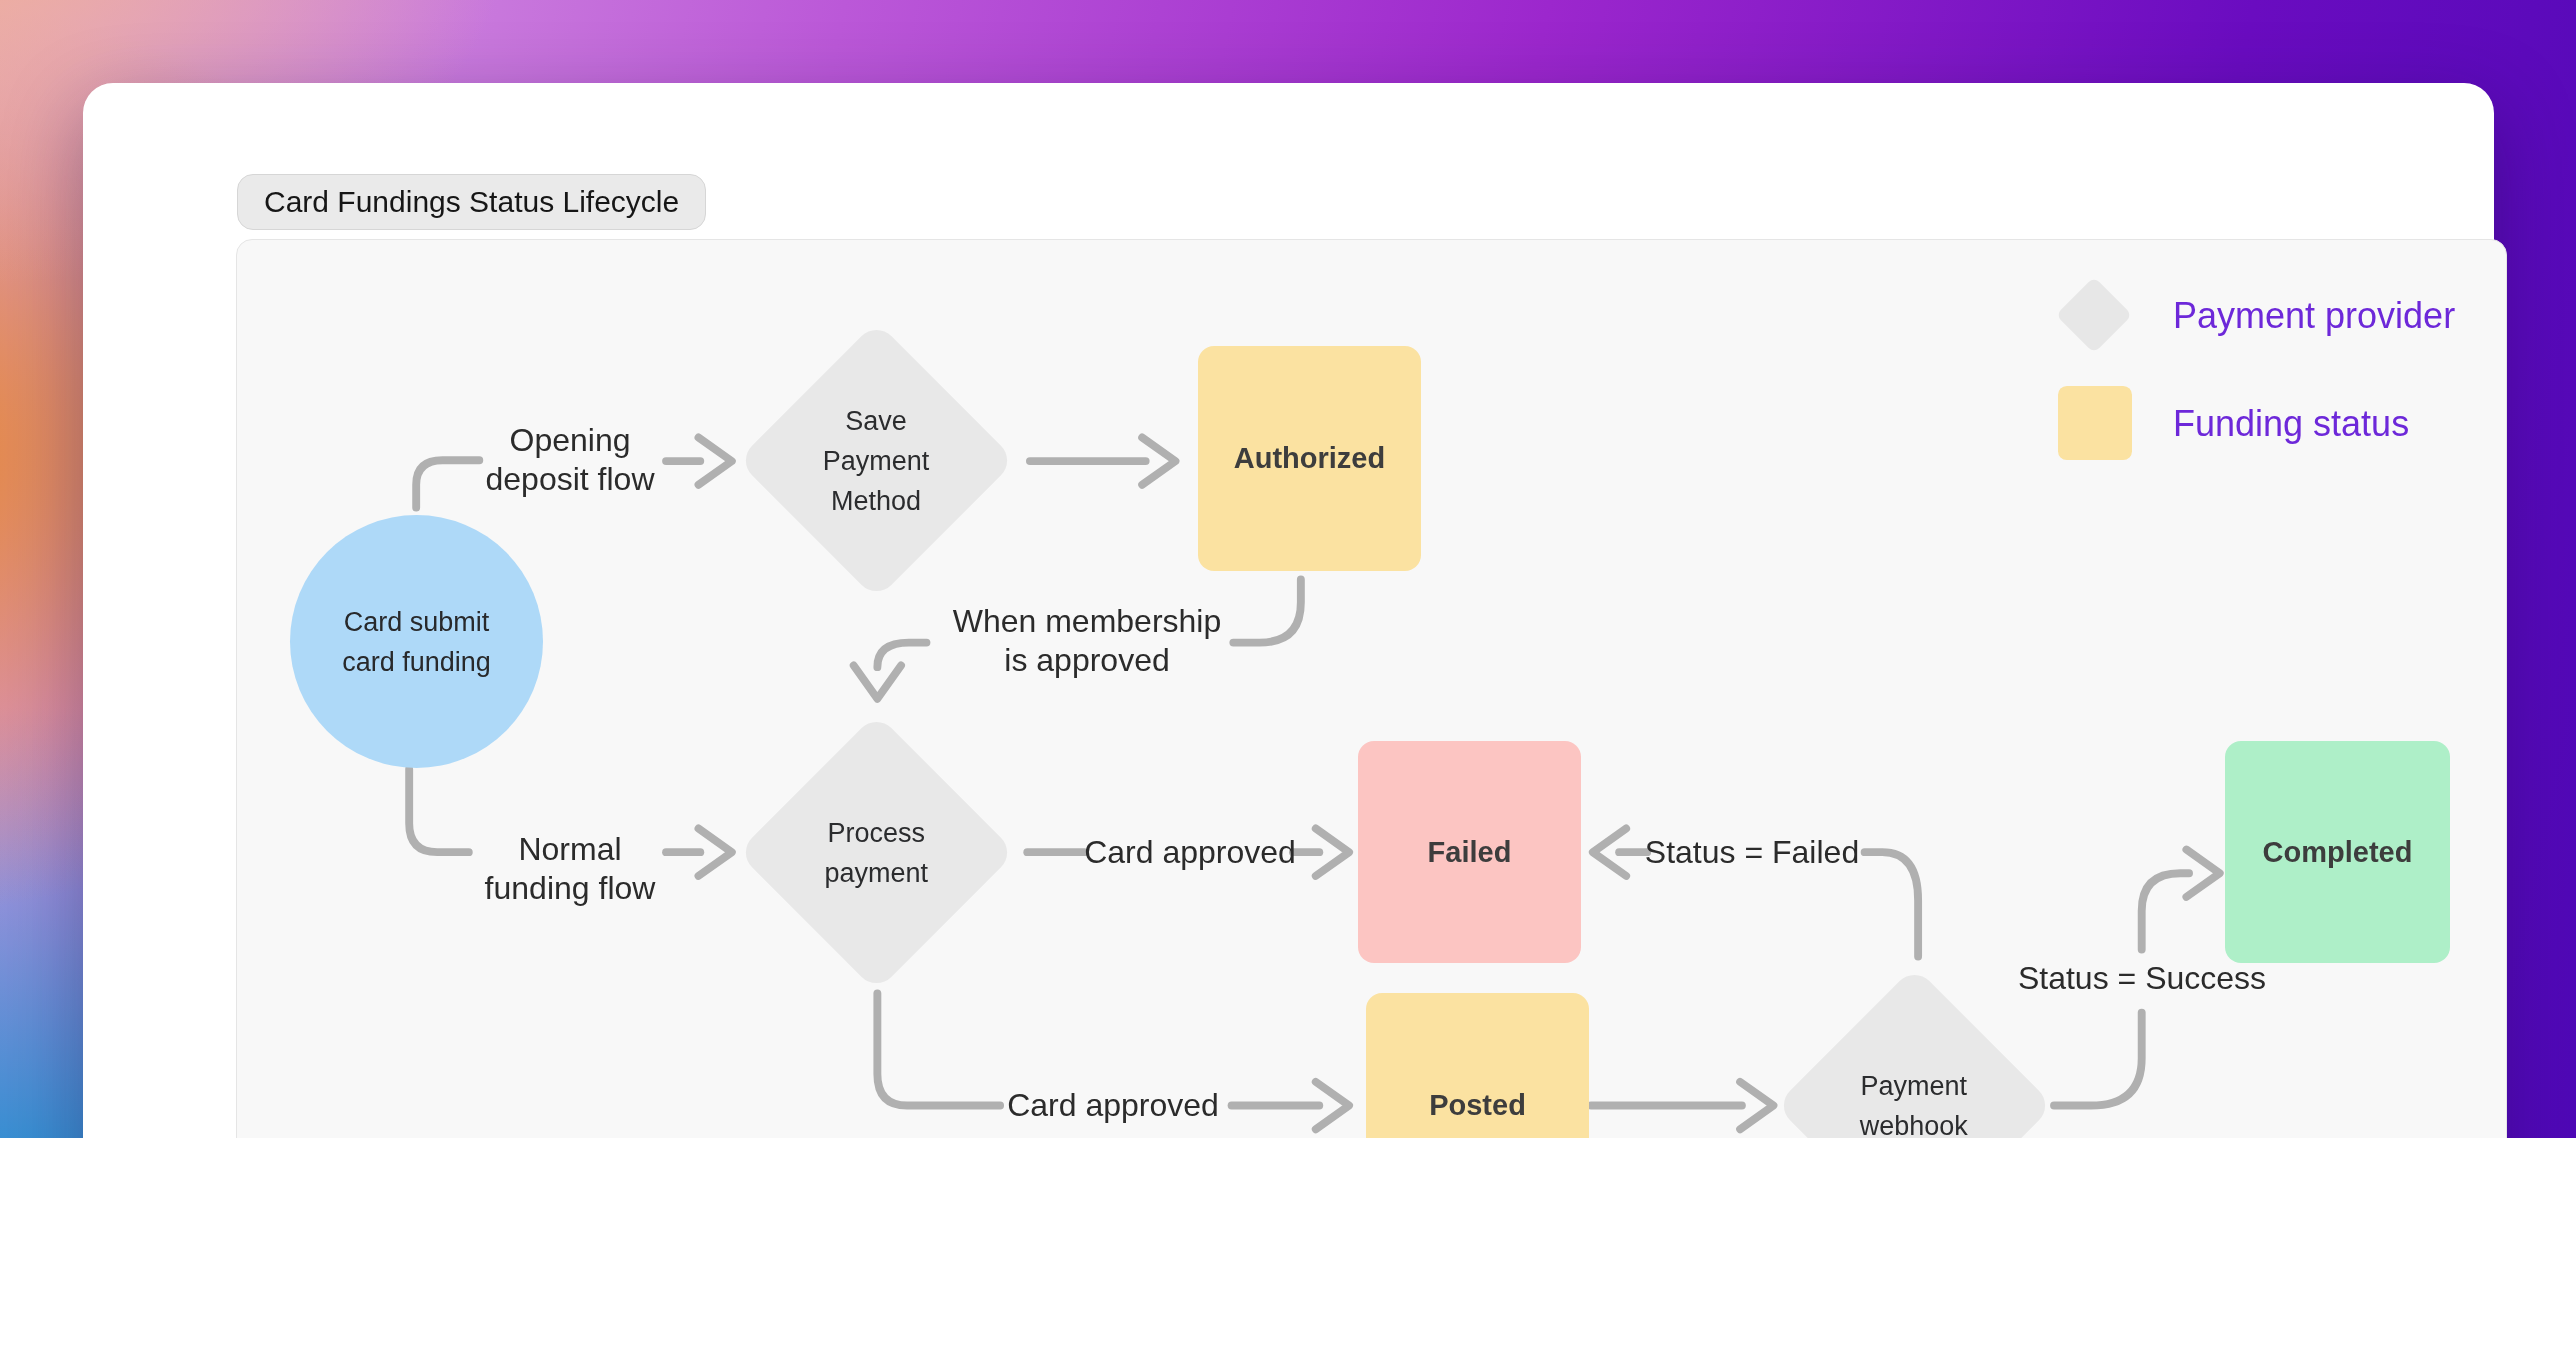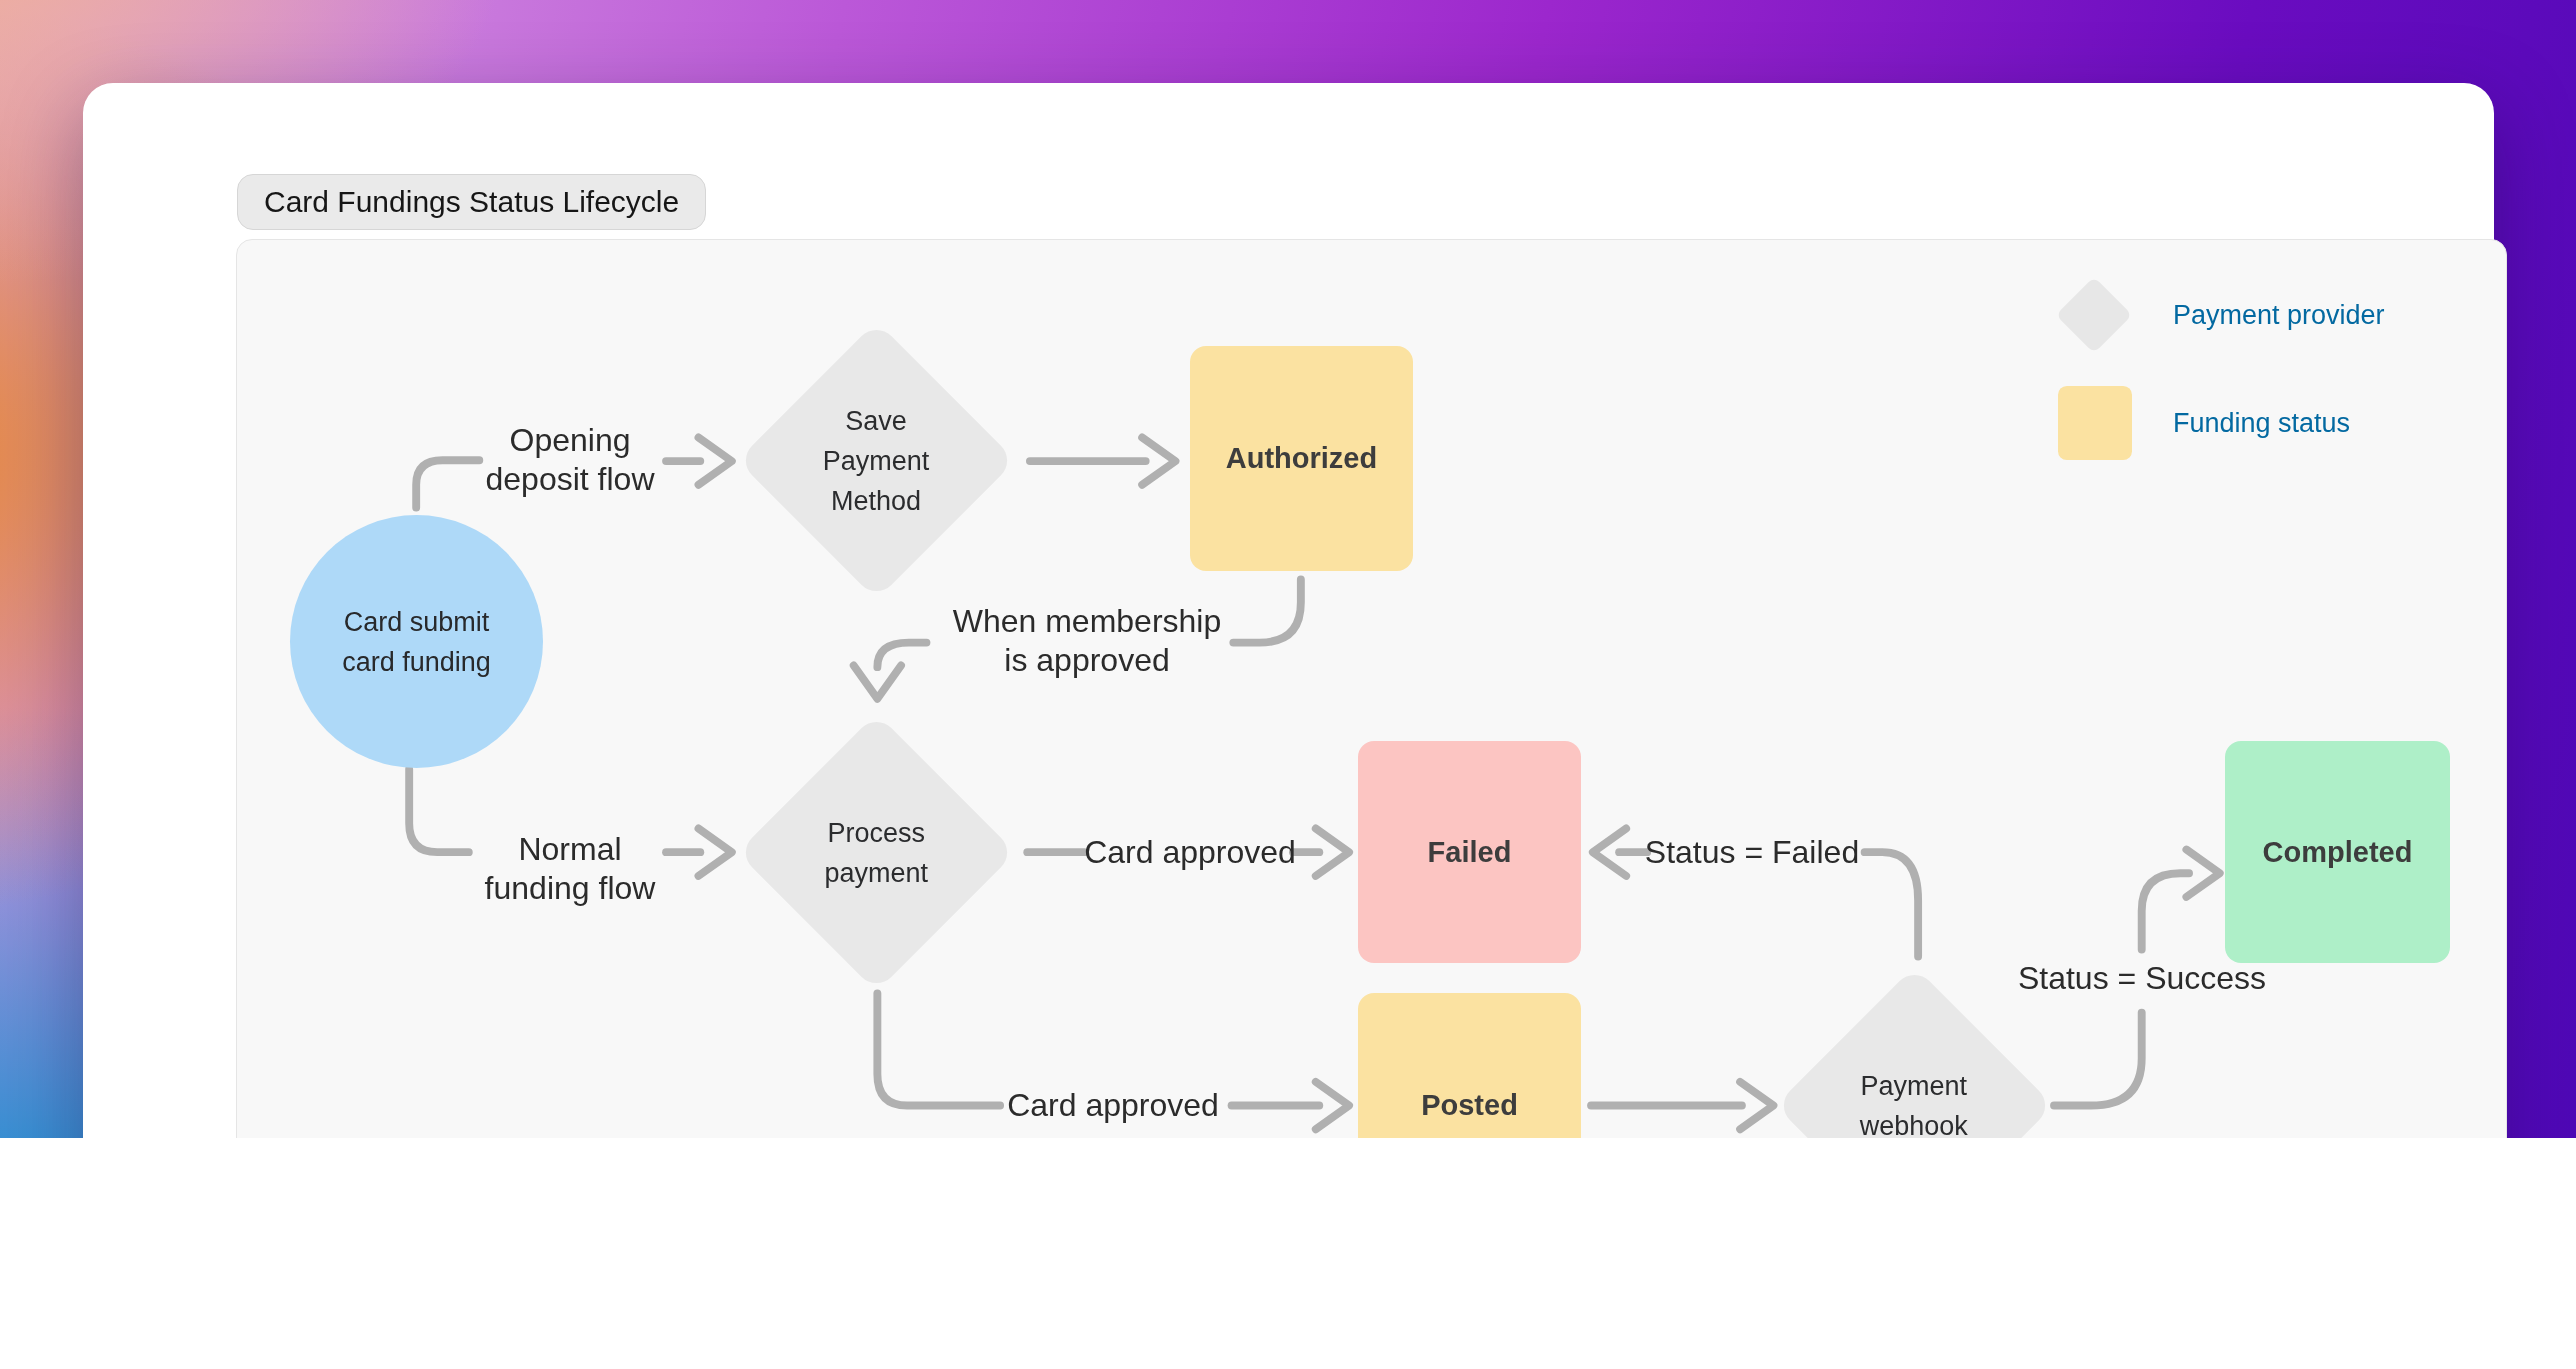--- a/index.html
+++ b/index.html
@@ -36,27 +36,27 @@
   }
   .diamond{
     position:absolute;width:197px;height:197px;background:#e8e8e8;border-radius:21px;
     transform:rotate(45deg);display:flex;align-items:center;justify-content:center;
   }
   .diamond .dl{transform:rotate(-45deg);text-align:center;font-size:27px;line-height:40px;color:#2b2c2e;white-space:nowrap;}
   .status-box{
     position:absolute;border-radius:16px;display:flex;align-items:center;justify-content:center;
     font-size:29px;font-weight:bold;color:#3d3d3d;text-align:center;
   }
-  .fill-status{background:#fbe2a1;}
+  .fill-status{background:#fbe2a1;margin-left:8px;}
   .fill-failed{background:#fcc5c2;}
   .fill-success{background:#aeefc8;}
   .elabel{
     position:absolute;width:298px;text-align:center;font-size:32px;line-height:39px;color:#2b2b2b;white-space:nowrap;
   }
-  .legend-row-label{position:absolute;left:2090px;height:39px;line-height:39px;font-size:27px;color:#0369a1;white-space:nowrap;}
+  .legend-row-label{position:absolute;left:2090px;height:39px;line-height:39px;font-size:36px;color:#6d28d9;white-space:nowrap;}
   .legend-diamond{position:absolute;left:1984px;top:205px;width:54px;height:54px;background:#e7e7e7;border-radius:7px;transform:rotate(45deg);}
   .legend-square{position:absolute;left:1975px;top:303px;width:74px;height:74px;background:#fbe2a1;border-radius:8.8px;}
   .ln{display:block;}
 </style>
 </head>
 <body>
 
 <div class="stage">
   <div class="card">
     <div class="title-badge">Card Fundings Status Lifecycle</div>

